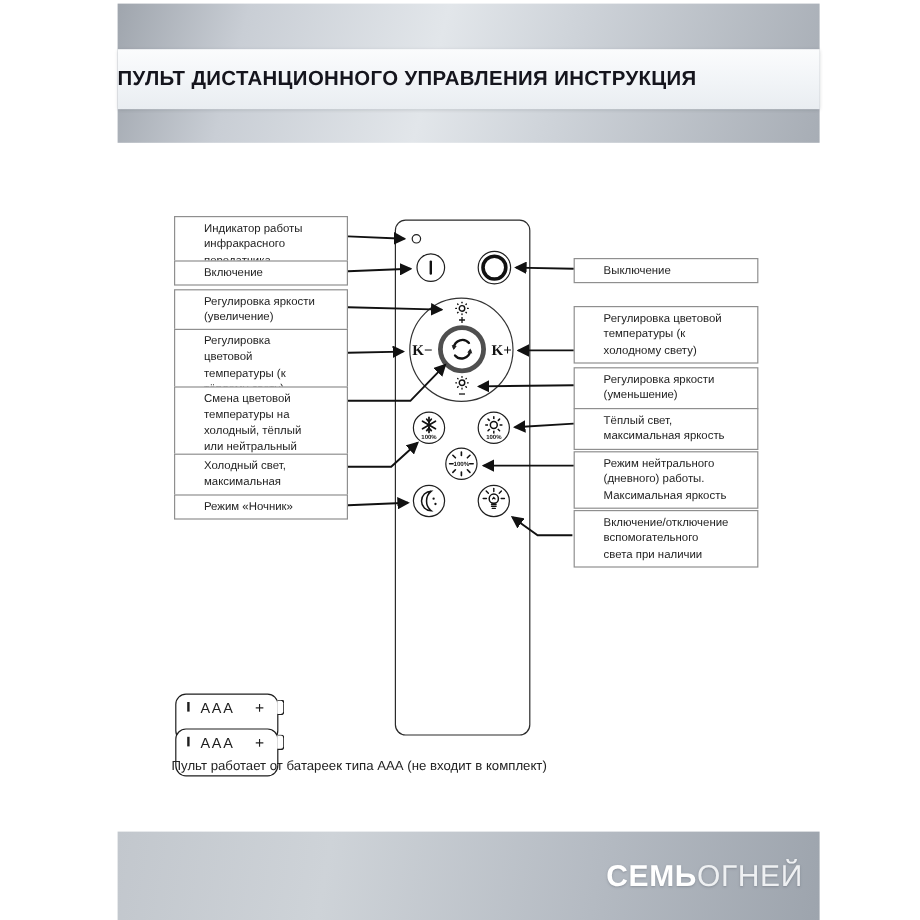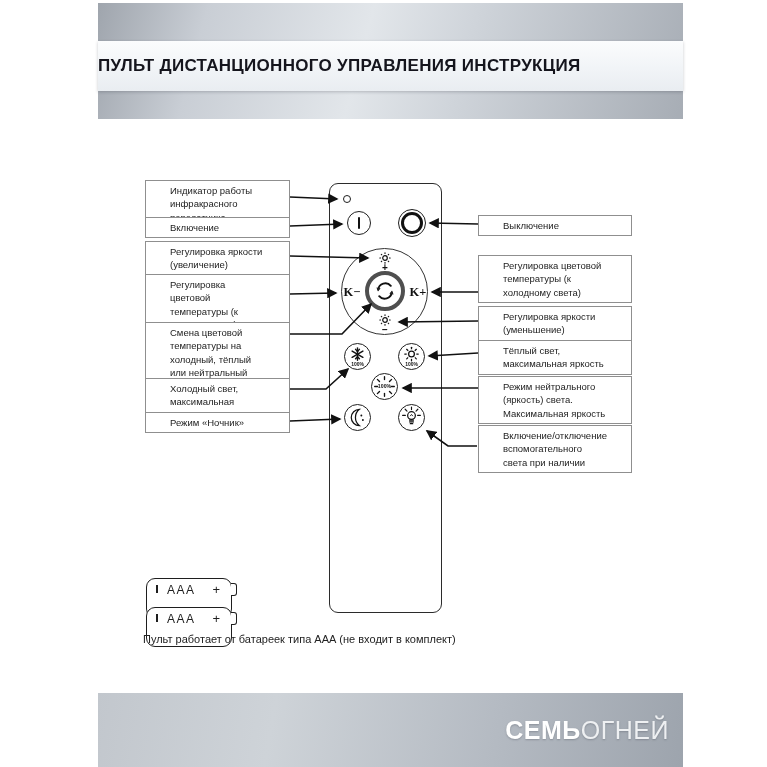--- a/index.html
+++ b/index.html
@@ -70,24 +70,24 @@
 
   <div class="callout l" style="top:180px">Индикатор работы инфракрасного передатчика</div>
   <div class="callout l" style="top:217px">Включение</div>
   <div class="callout l" style="top:241px">Регулировка яркости (увеличение)</div>
   <div class="callout l" style="top:274px">Регулировка цветовой температуры (к тёплому свету)</div>
   <div class="callout l" style="top:322px">Смена цветовой температуры на холодный, тёплый или нейтральный (дневной) свет</div>
   <div class="callout l" style="top:378px">Холодный свет, максимальная яркость</div>
   <div class="callout l" style="top:412px">Режим «Ночник»</div>
 
   <div class="callout r" style="top:215px">Выключение</div>
-  <div class="callout r" style="top:255px">Регулировка цветовой температуры (к холодному света)</div>
+  <div class="callout r" style="top:255px">Регулировка цветовой температуры (к холодному свету)</div>
   <div class="callout r" style="top:306px">Регулировка яркости (уменьшение)</div>
   <div class="callout r" style="top:340px">Тёплый свет, максимальная яркость</div>
-  <div class="callout r" style="top:376px">Режим нейтрального (яркость) света. Максимальная яркость</div>
+  <div class="callout r" style="top:376px">Режим нейтрального (дневного) работы. Максимальная яркость</div>
   <div class="callout r" style="top:425px">Включение/отключение вспомогательного света при наличии</div>
 
   <div class="remote"></div>
 
   <div class="abs circle ir-dot"></div>
 
   <div class="abs circle pwr-on">
     <div class="pwr-on-bar"></div>
   </div>
   <div class="abs circle pwr-off">

